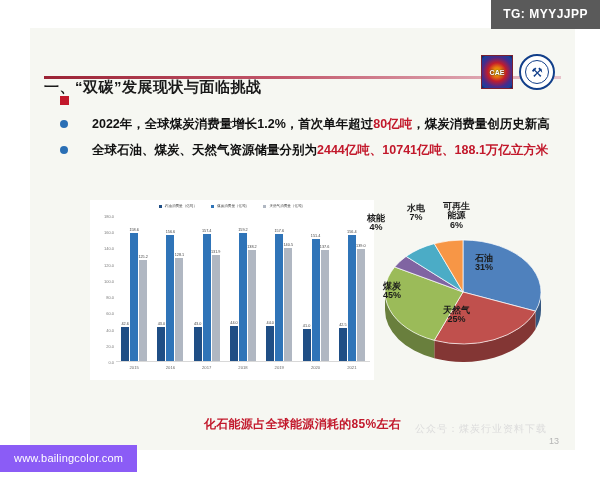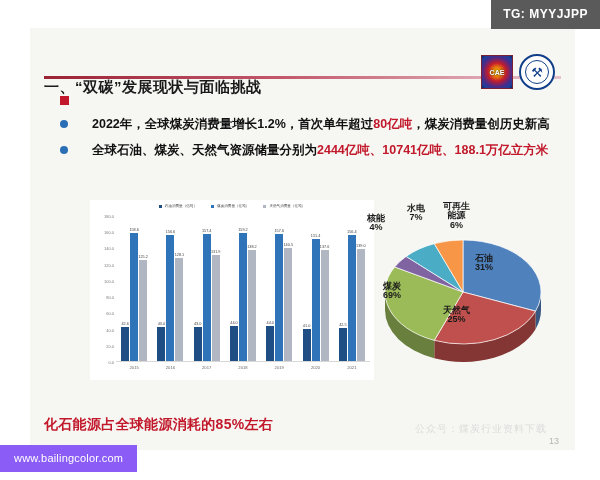--- a/index.html
+++ b/index.html
@@ -99,21 +99,21 @@
   
   .piewrap{position:absolute;right:4px;top:2px;width:196px;height:178px;}
   .pie-labels{position:absolute;left:0;top:0;width:100%;height:100%;z-index:5;}
   .plab{position:absolute;font-size:9px;font-weight:bold;color:#1a1a1a;line-height:1.05;text-align:center;}
   .pie-svg{position:absolute;left:14px;top:28px;}
   
   .caps{position:absolute;left:14px;top:378px;right:14px;}
   .cap-row{display:flex;justify-content:space-between;padding:0 26px;}
   .cap{font-size:10px;font-weight:bold;color:#1a1a1a;}
   .tagline{
-    text-align:left;font-size:14px;font-weight:bold;color:#c2182b;
+    text-align:center;font-size:12px;font-weight:bold;color:#c2182b;
     margin-top:10px;letter-spacing:.3px;
   }
   .pagenum{position:absolute;right:16px;bottom:4px;font-size:9px;color:#b5b5b5;}
   .wm-doc{
     position:absolute;right:28px;bottom:14px;font-size:10px;color:#dcdcdc;
     letter-spacing:1px;white-space:nowrap;
   }
   .wm-center{
     position:absolute;left:150px;top:40px;width:330px;height:120px;
     font-size:46px;font-weight:bold;color:rgba(120,160,120,.13);
@@ -300,21 +300,21 @@
           <div class="plab" style="left: 110px; top: 52px;">
             <div>石油</div>
             <div>31%</div>
           </div>
           <div class="plab" style="left: 78px; top: 104px;">
             <div>天然气</div>
             <div>25%</div>
           </div>
           <div class="plab" style="left: 18px; top: 80px;">
             <div>煤炭</div>
-            <div>69%</div>
+            <div>45%</div>
           </div>
           <div class="plab" style="left: 2px; top: 12px;">
             <div>核能</div>
             <div>4%</div>
           </div>
           <div class="plab" style="left: 42px; top: 2px;">
             <div>水电</div>
             <div>7%</div>
           </div>
           <div class="plab" style="left: 78px; top: 0px;">

